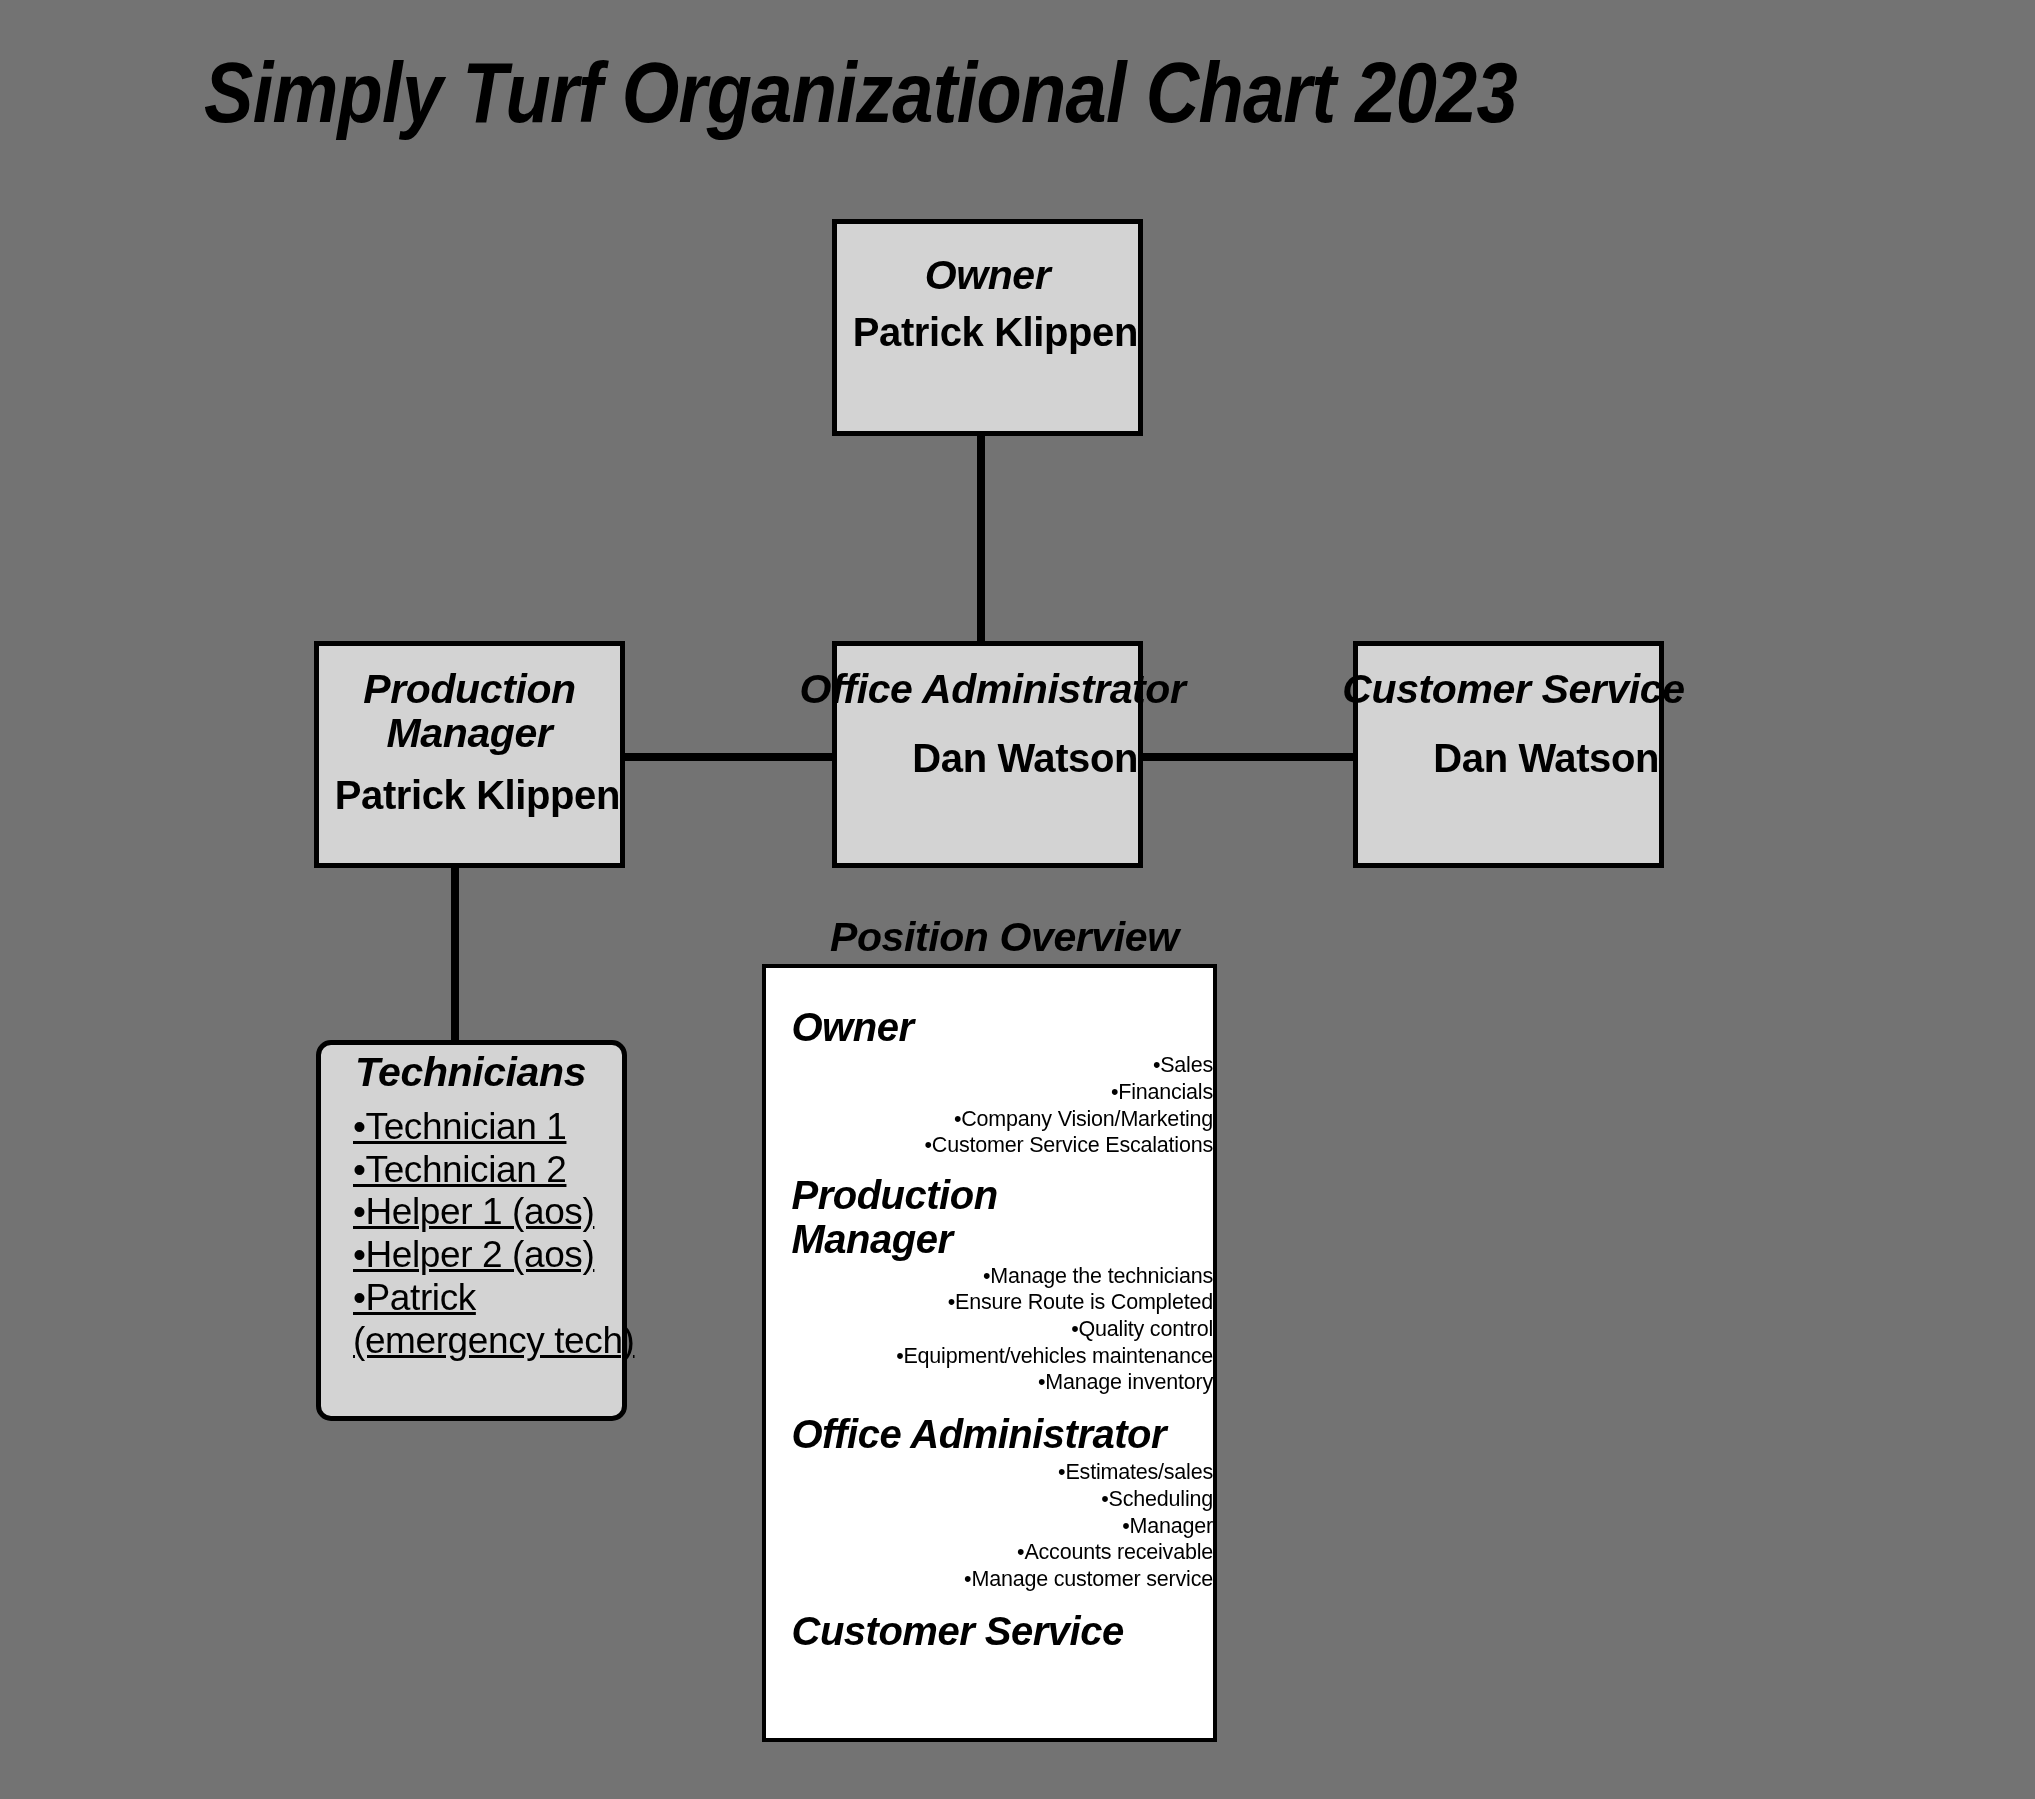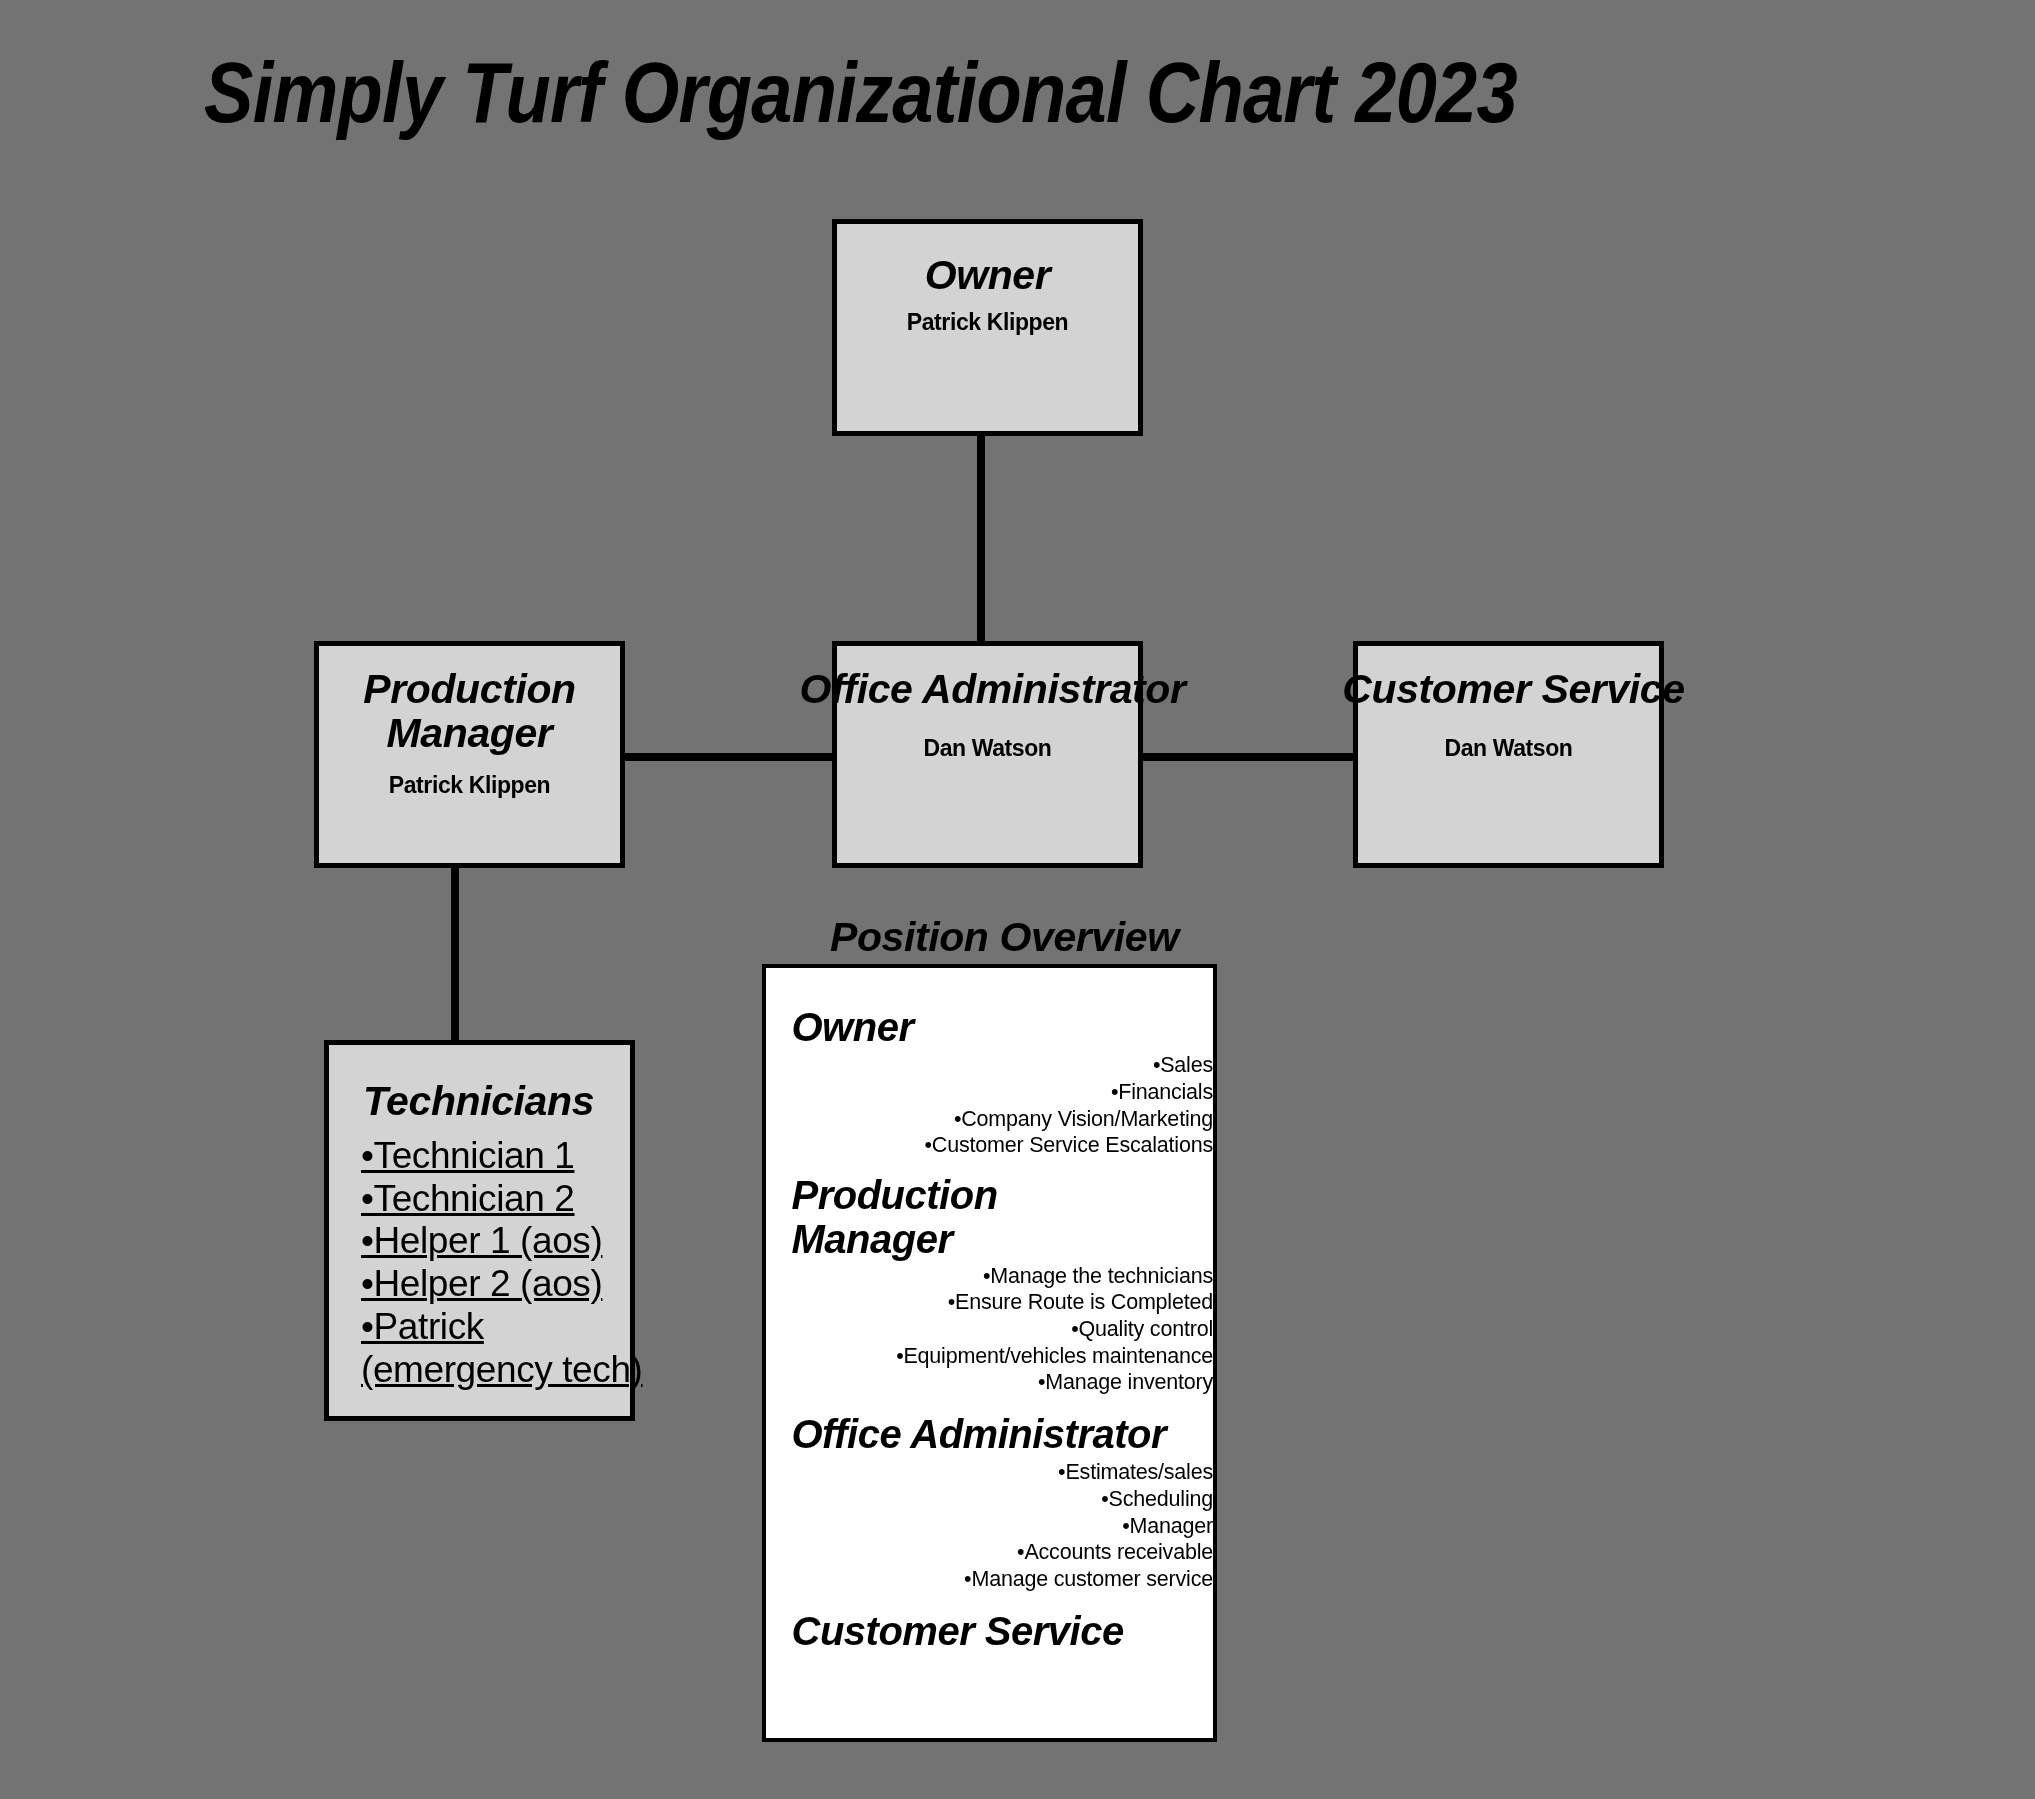--- a/index.html
+++ b/index.html
@@ -47,24 +47,24 @@
     font-size: 41px;
     font-weight: bold;
     font-style: italic;
     text-align: center;
     color: #000000;
     line-height: 1.06;
     white-space: nowrap;
     letter-spacing: -0.4px;
   }
   .org-box .box-name {
-    font-size: 23px;
+    font-size: 40px;
     font-weight: bold;
     font-style: normal;
-    text-align: center;
+    text-align: right;
     color: #000000;
     line-height: 1.1;
     letter-spacing: -0.4px;
     white-space: nowrap;
   }
 
   
   #box-owner {
     left: 832px;
     top: 219px;
@@ -109,25 +109,26 @@
   }
   #box-customer-service .box-title {
     position: relative;
     width: 375px;
     left: -32px;
   }
   #box-customer-service .box-name { margin-top: 24px; }
 
   
   #box-technicians {
-    left: 324px;
+    left: 316px;
     top: 1040px;
     width: 311px;
     height: 381px;
-    padding: 35px 0 0 0;
+    padding: 6px 0 0 0;
+    border-radius: 15px;
   }
   #box-technicians .box-title {
     text-align: left;
     padding-left: 34px;
     font-size: 41px;
   }
   .tech-list {
     list-style: none;
     margin: 11.2px 0 0 0;
     padding: 0 0 0 32px;

